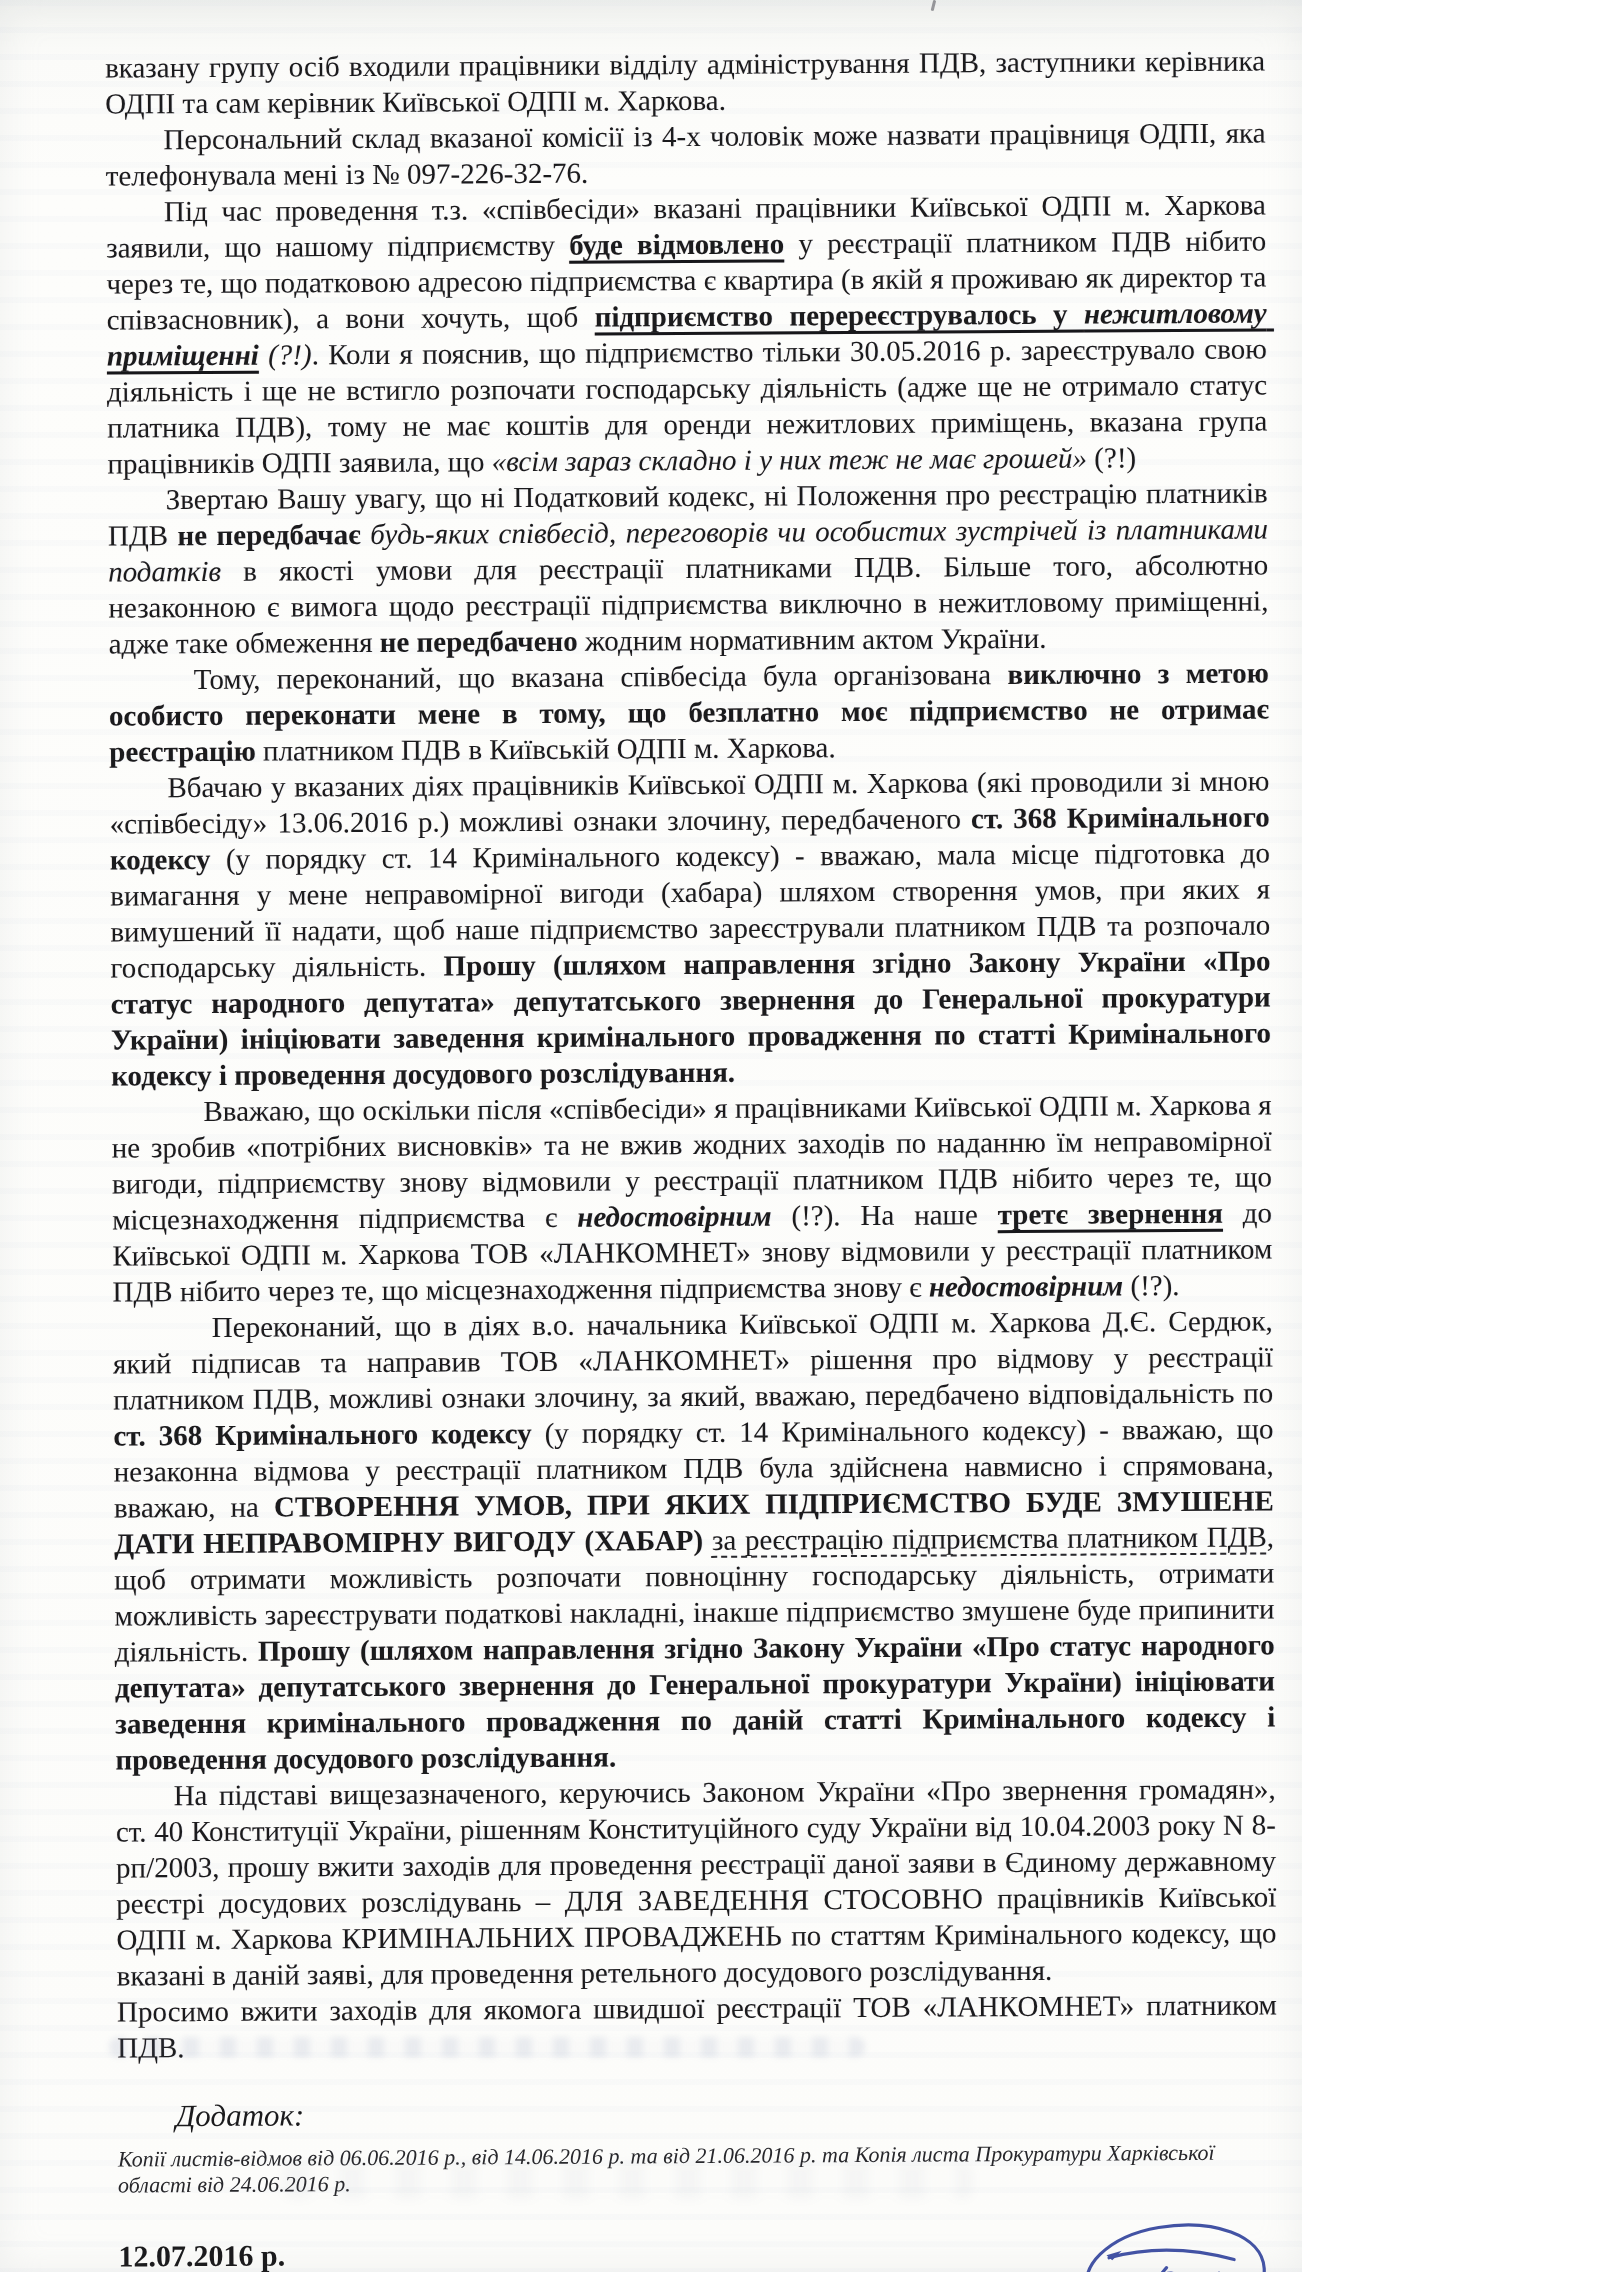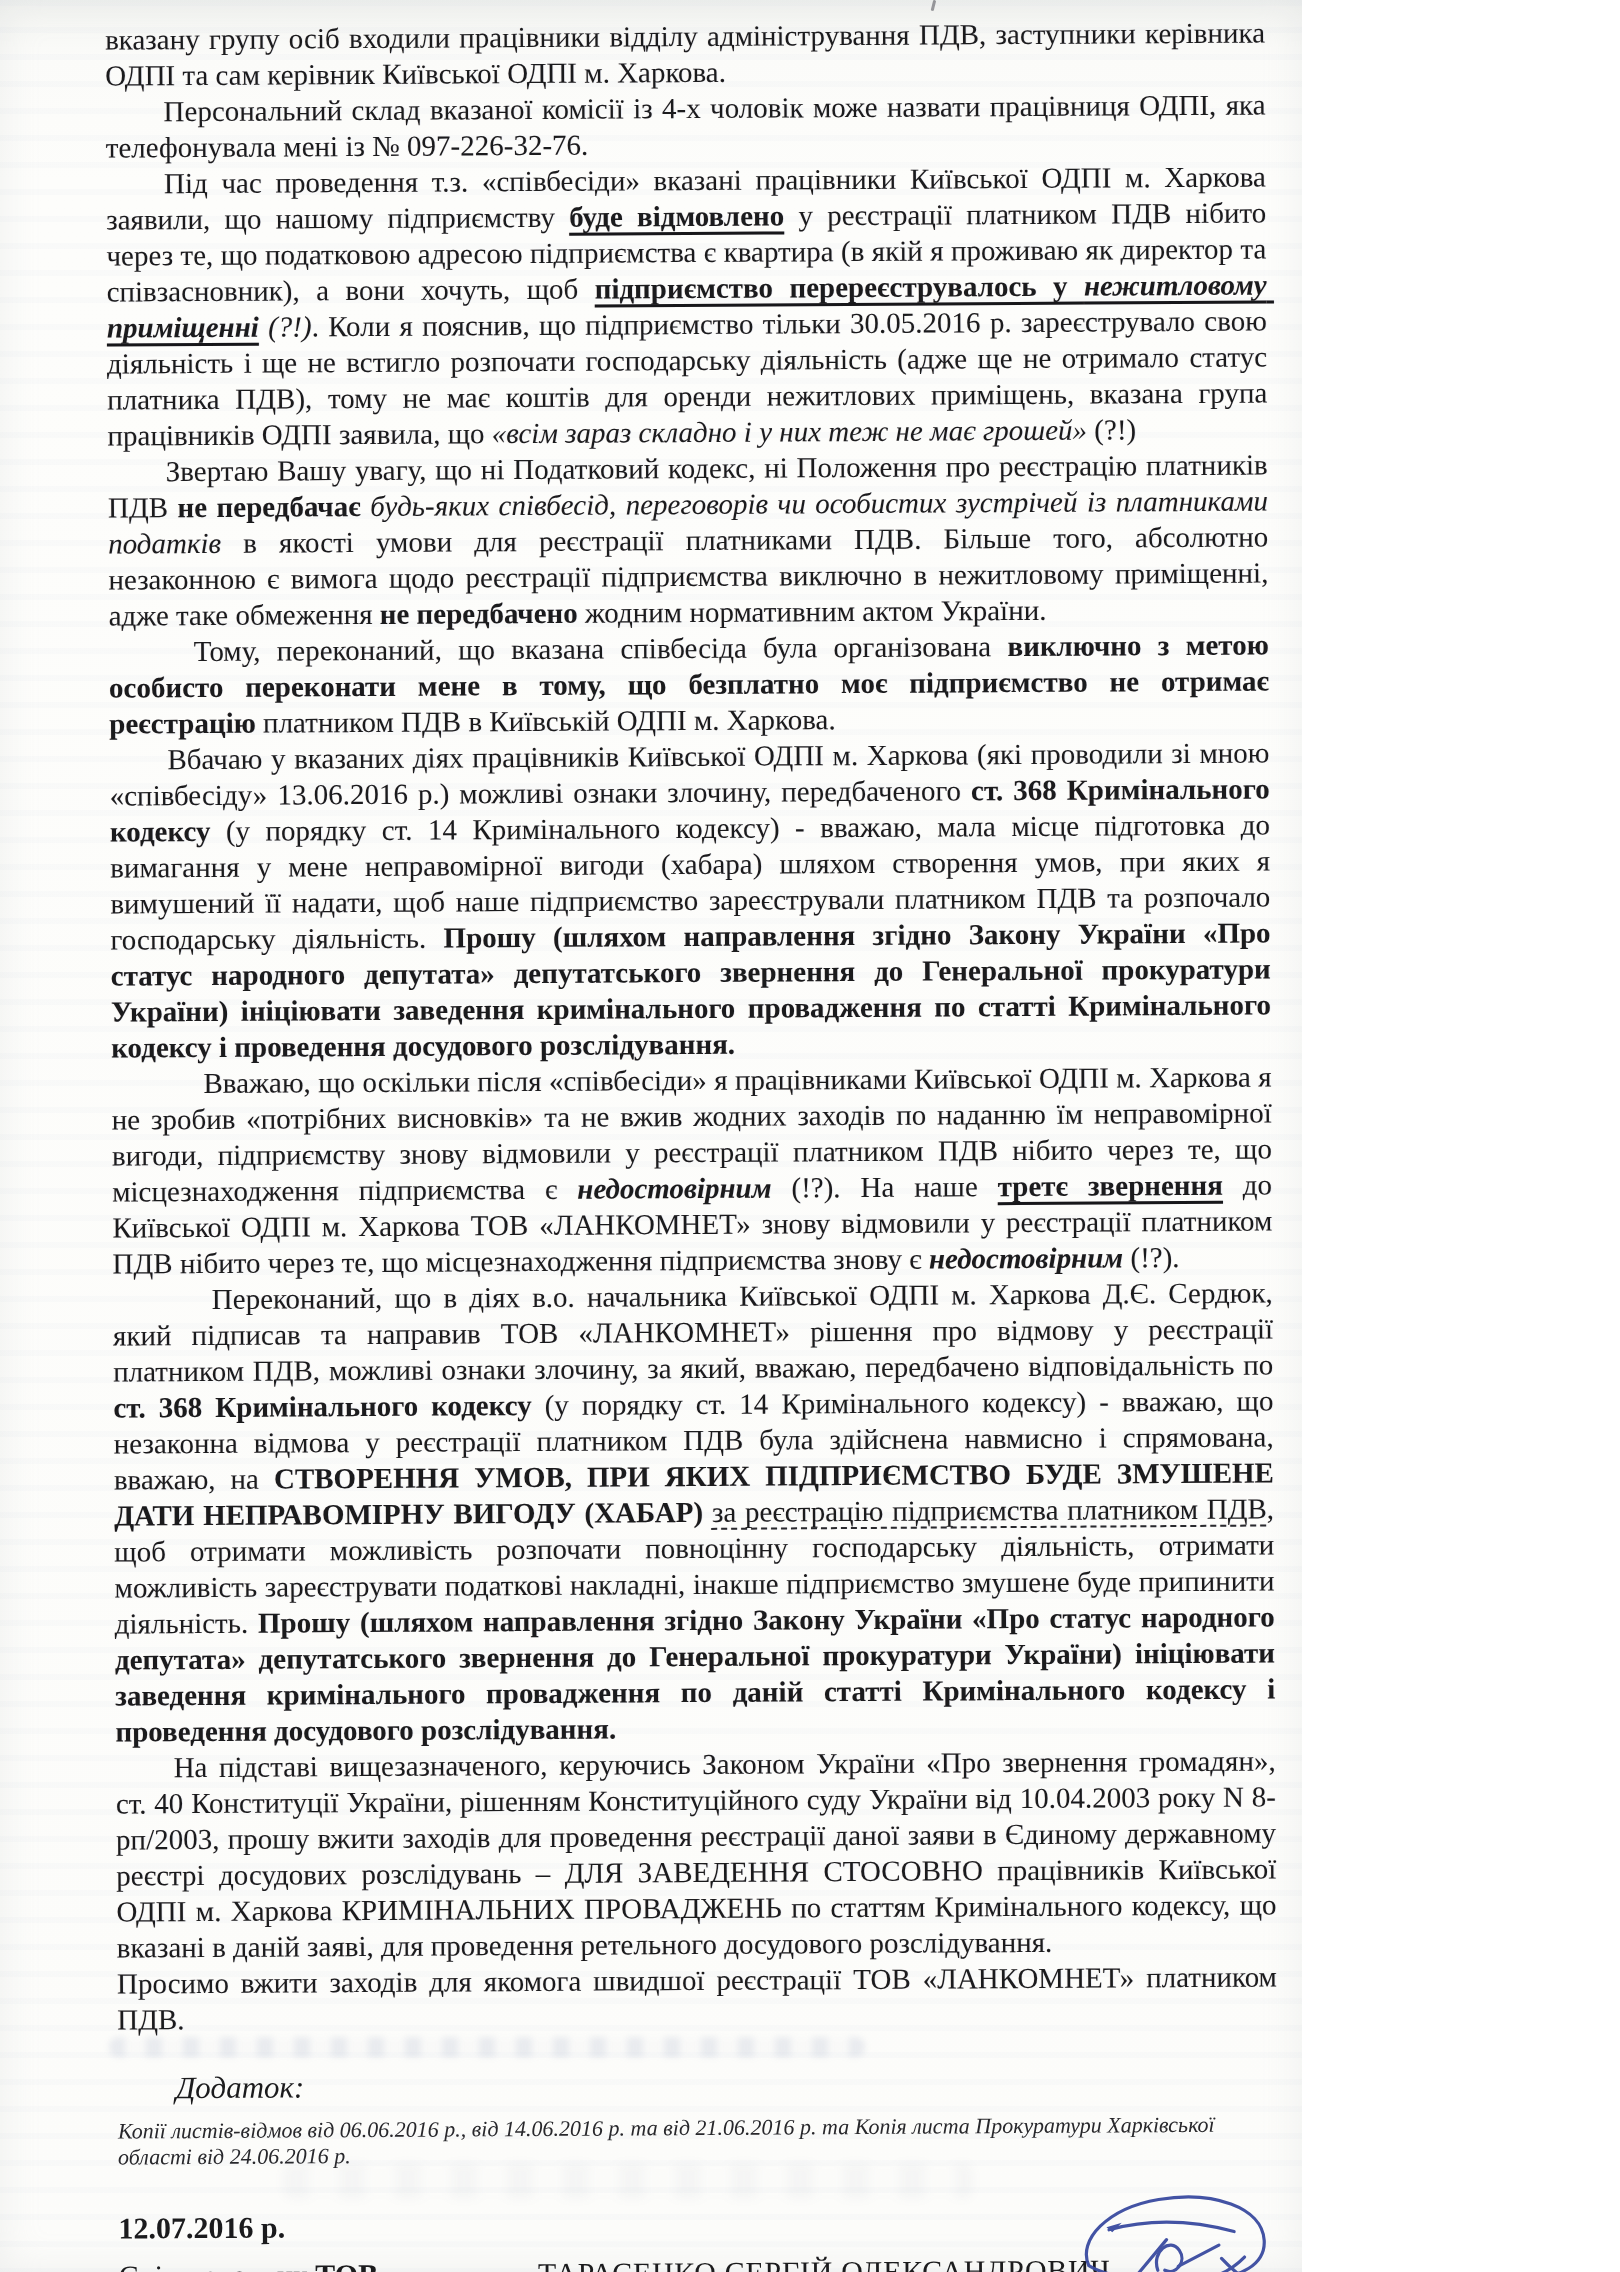--- a/index.html
+++ b/index.html
@@ -1,21 +1,21 @@
 <!DOCTYPE html>
 <html style="font-size:10.5px"><head>
 <meta charset="utf-8">
 <style>
   html, body { margin: 0; padding: 0; background: #ffffff; }
   .page {
     position: relative;
     width: 1302px;
     height: 2273px;
     box-sizing: border-box;
-    padding: 18px 30px 0 112px;
+    padding: 46px 30px 0 112px;
     overflow: hidden;
     background:
       linear-gradient(180deg, #f3f4f1 0%, #fbfbf9 2.5%, #fdfdfb 8%, #fcfcfa 100%);
     box-shadow: inset 0 0 39px rgba(185,190,198,0.22);
     font-family: "Liberation Serif", "DejaVu Serif", serif;
     color: #1b1b1d;
   }
   .scan-bands {
     position: absolute; inset: 0; pointer-events: none;
     background: repeating-linear-gradient(180deg,

